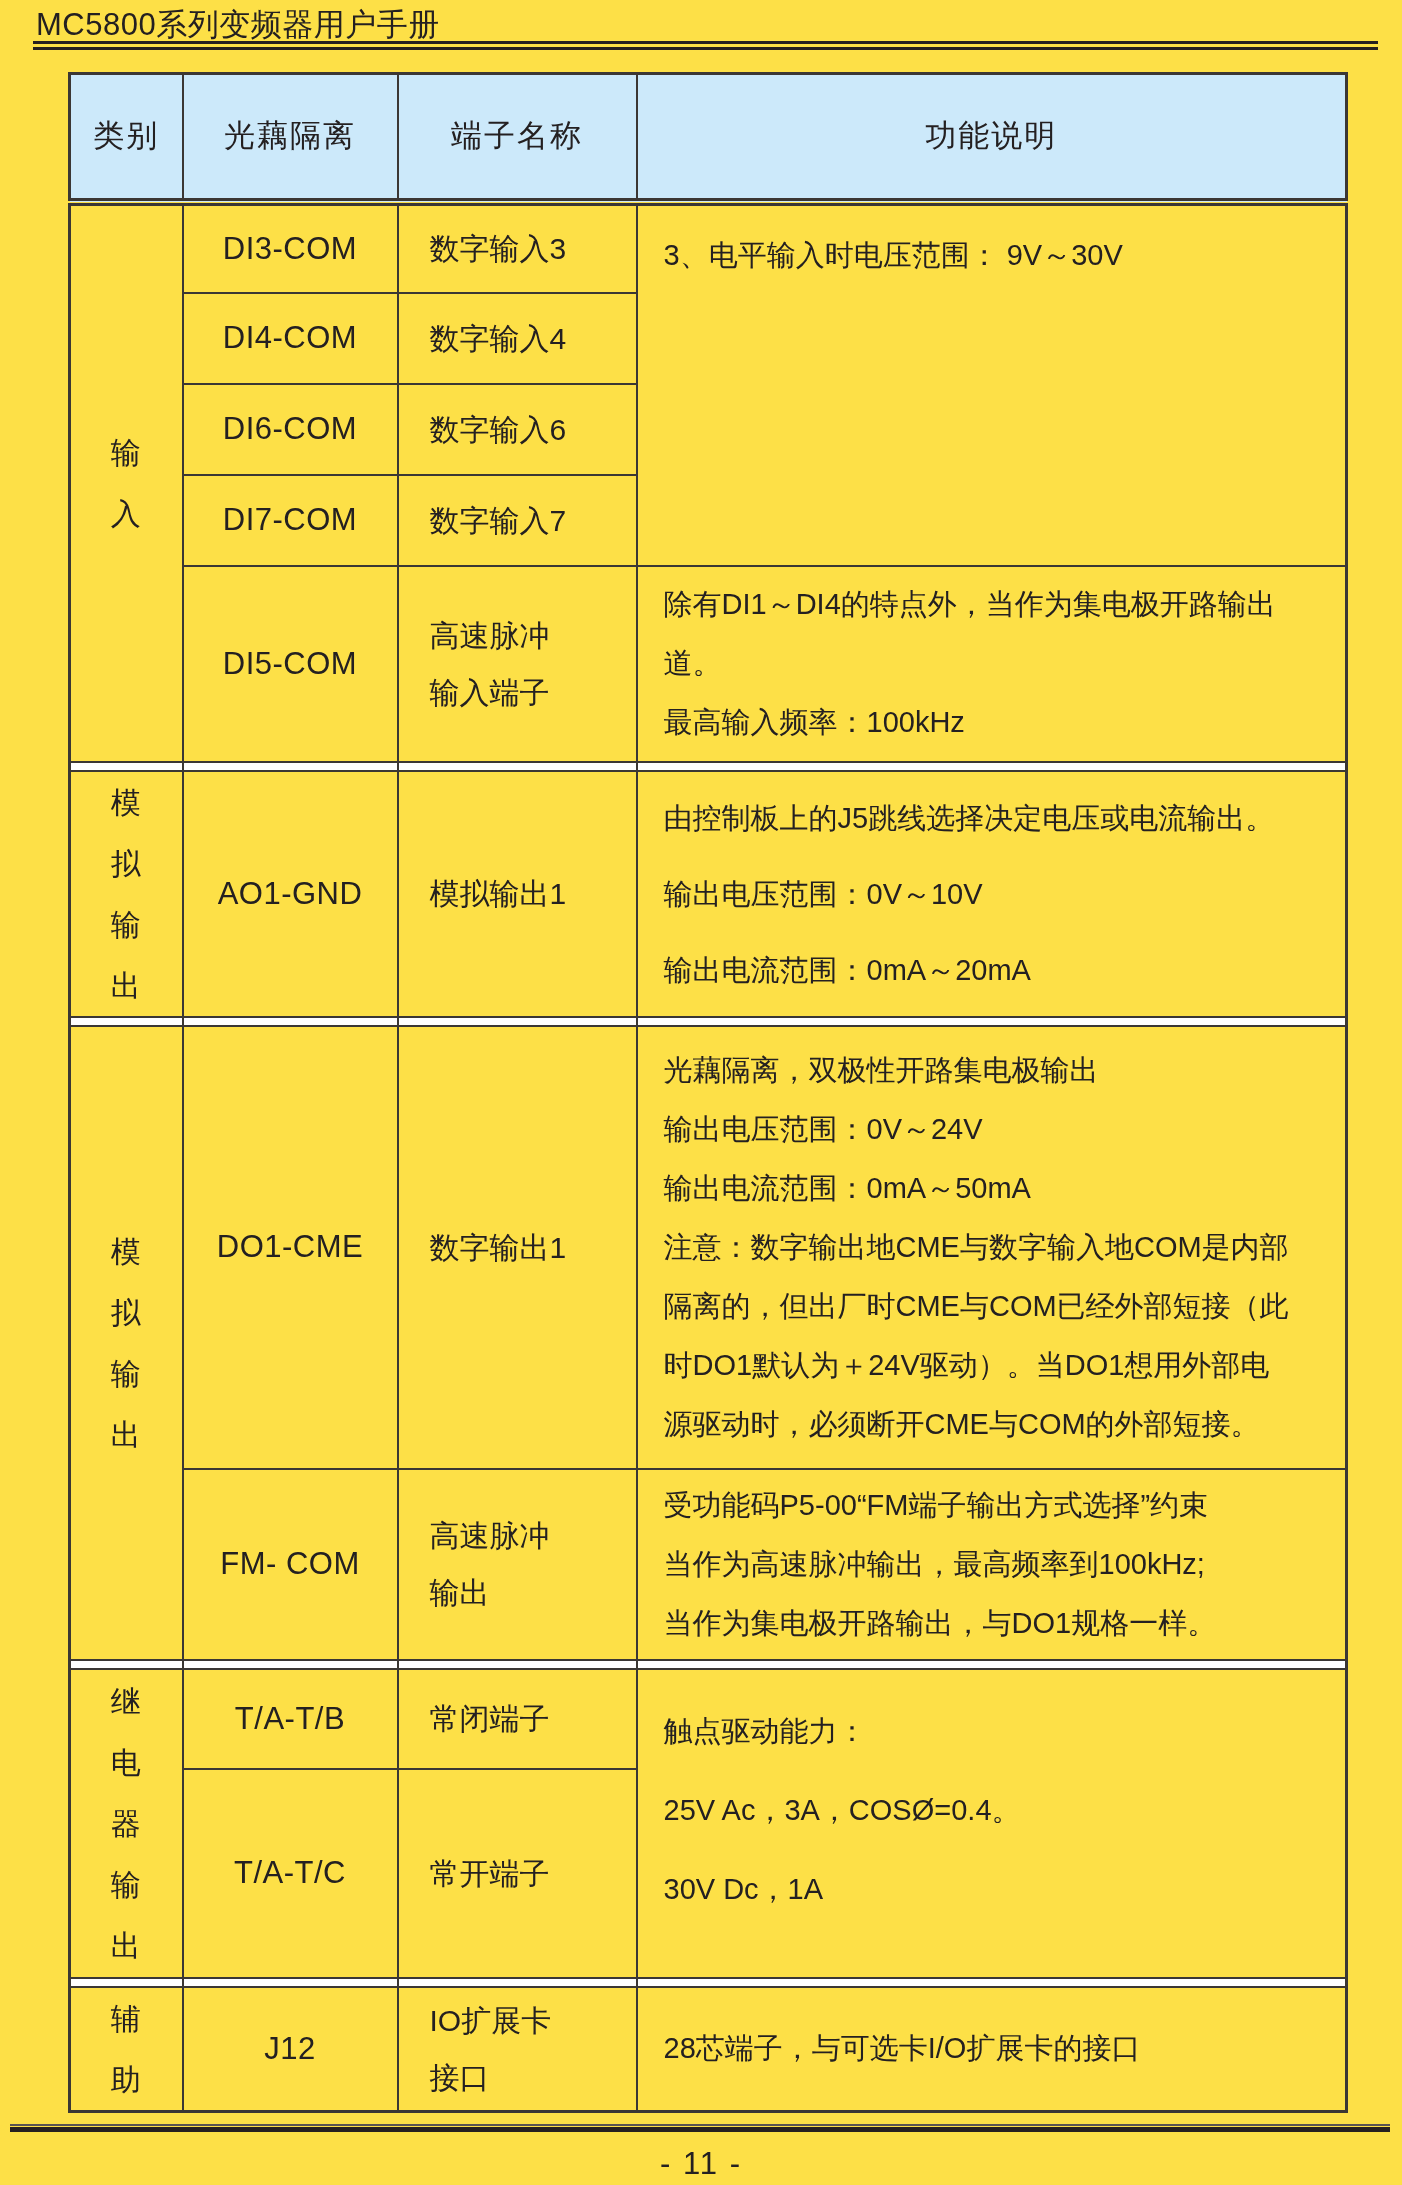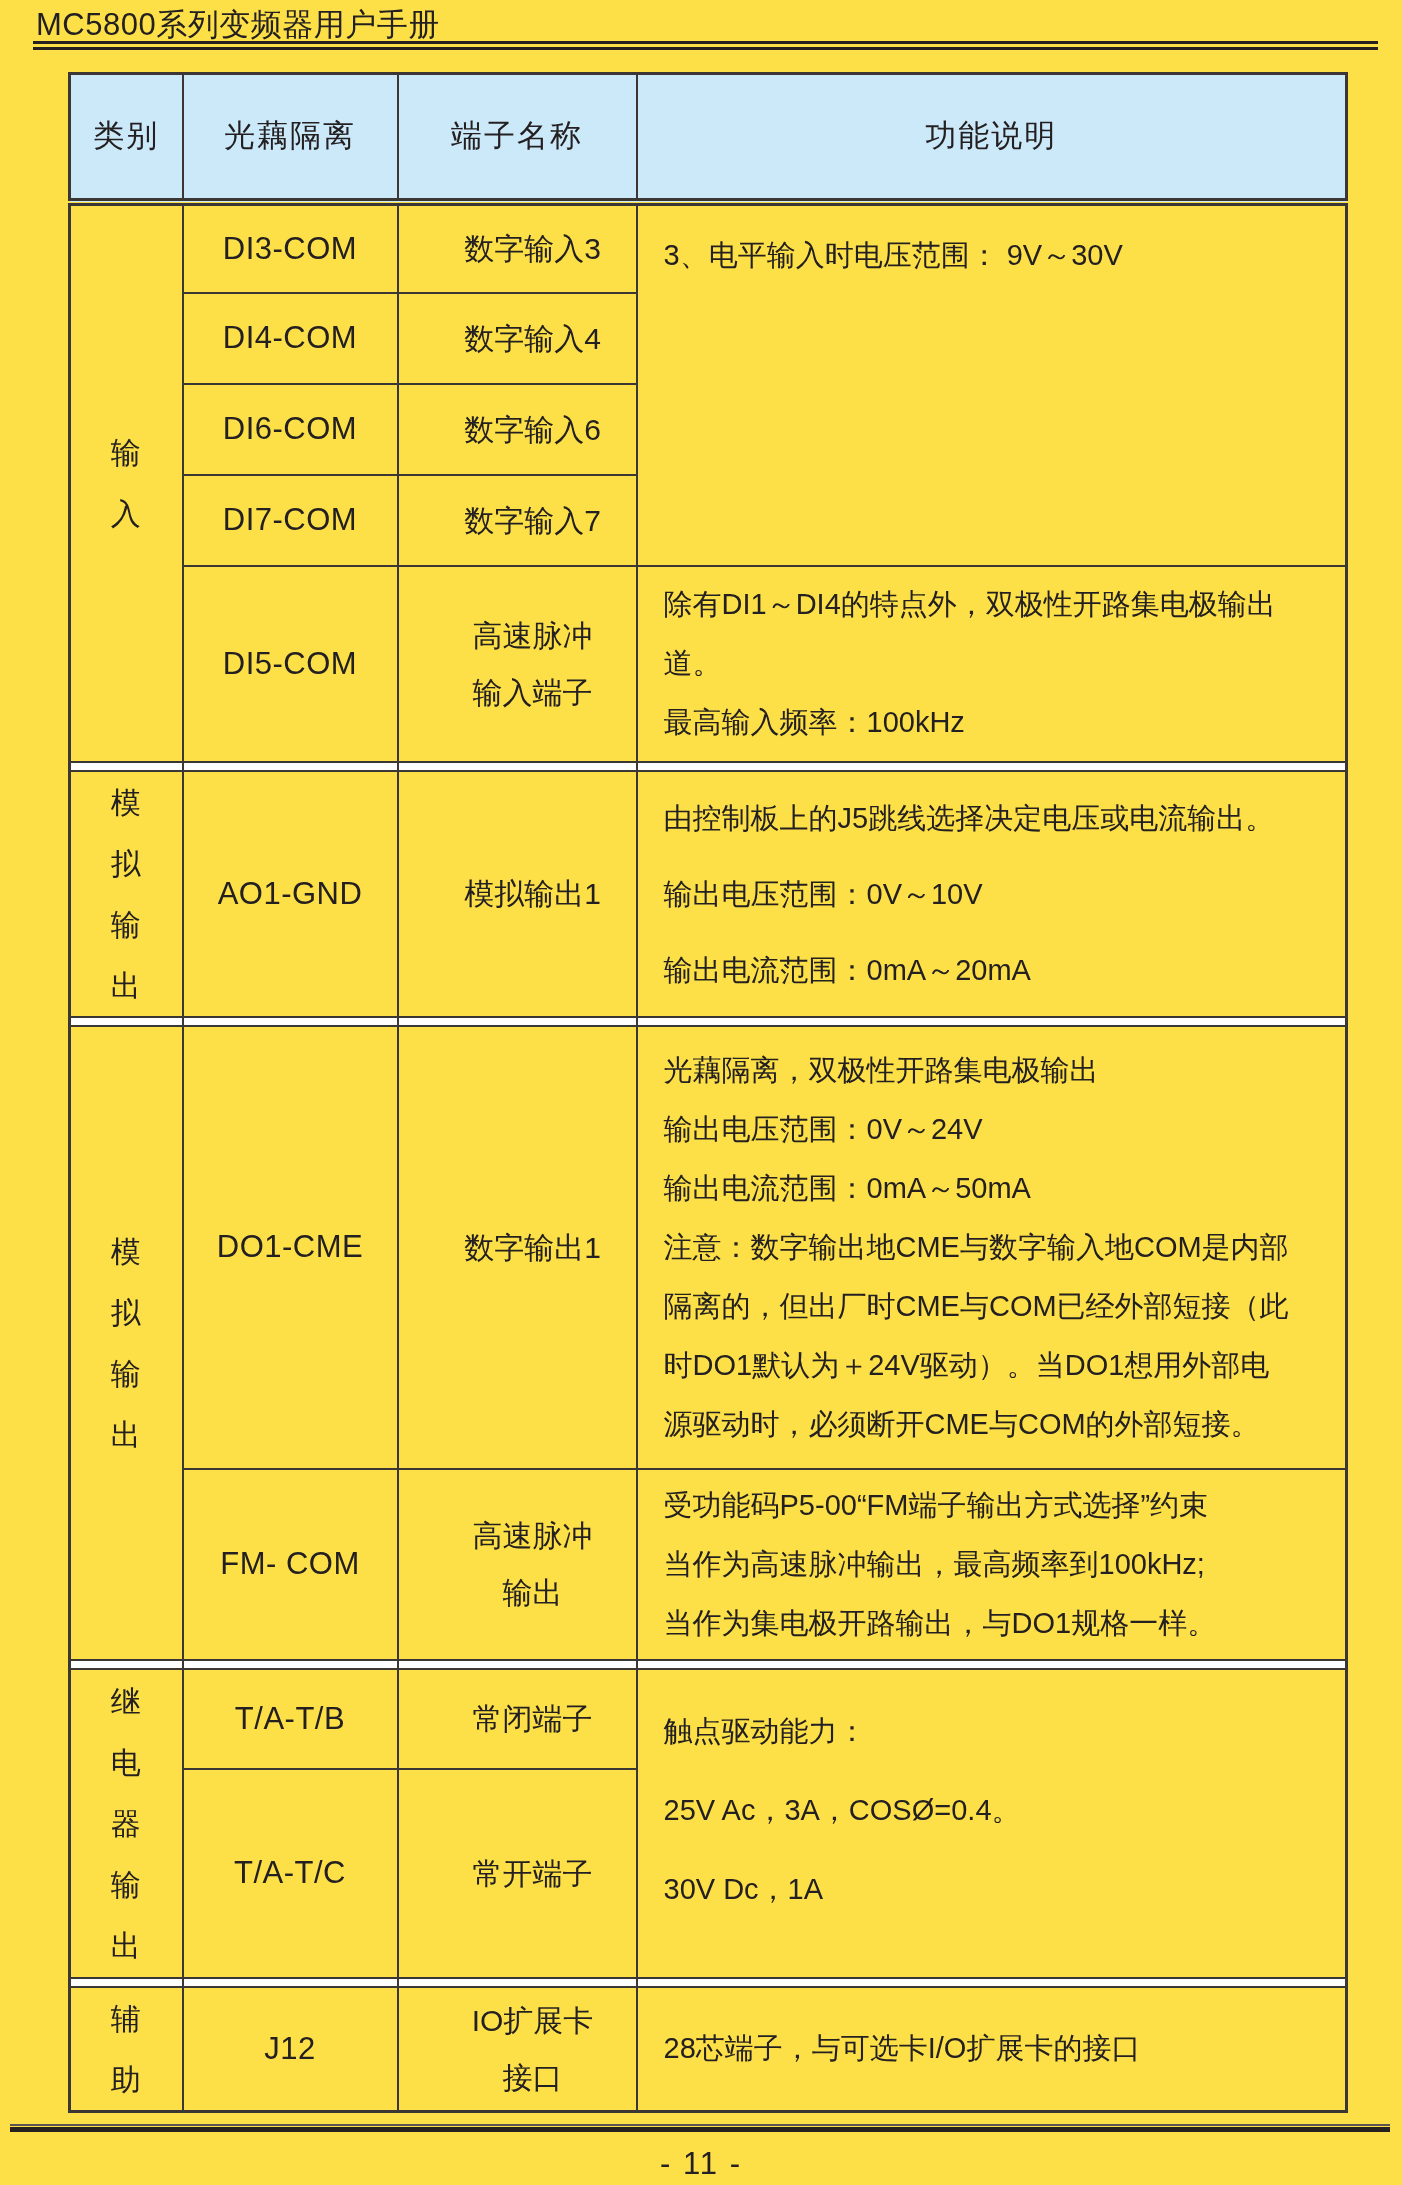--- a/index.html
+++ b/index.html
@@ -67,21 +67,20 @@
     line-height: 61px;
     white-space: pre-line;
     letter-spacing: 1px;
   }
   td.sym {
     text-align: center;
     font-size: 31px;
     letter-spacing: 0.5px;
   }
   td.name {
-    text-align: center;
     font-size: 30px;
     line-height: 57px;
     white-space: pre-line;
     padding-left: 31px;
   }
   td.desc {
     text-align: left;
     font-size: 29px;
     padding-left: 26px;
     padding-right: 12px;
@@ -158,21 +157,21 @@
       <td class="name">数字输入6</td>
     </tr>
     <tr class="row-di">
       <td class="sym">DI7-COM</td>
       <td class="name">数字输入7</td>
     </tr>
     <tr class="row-di5">
       <td class="sym">DI5-COM</td>
       <td class="name">高速脉冲
 输入端子</td>
-      <td class="desc">除有DI1～DI4的特点外，双极性开路集电极输出
+      <td class="desc">除有DI1～DI4的特点外，当作为集电极开路输出
 道。
 最高输入频率：100kHz</td>
     </tr>
 
     <tr class="divider">
           <td></td>
           <td></td>
           <td></td>
           <td></td>
         </tr>

